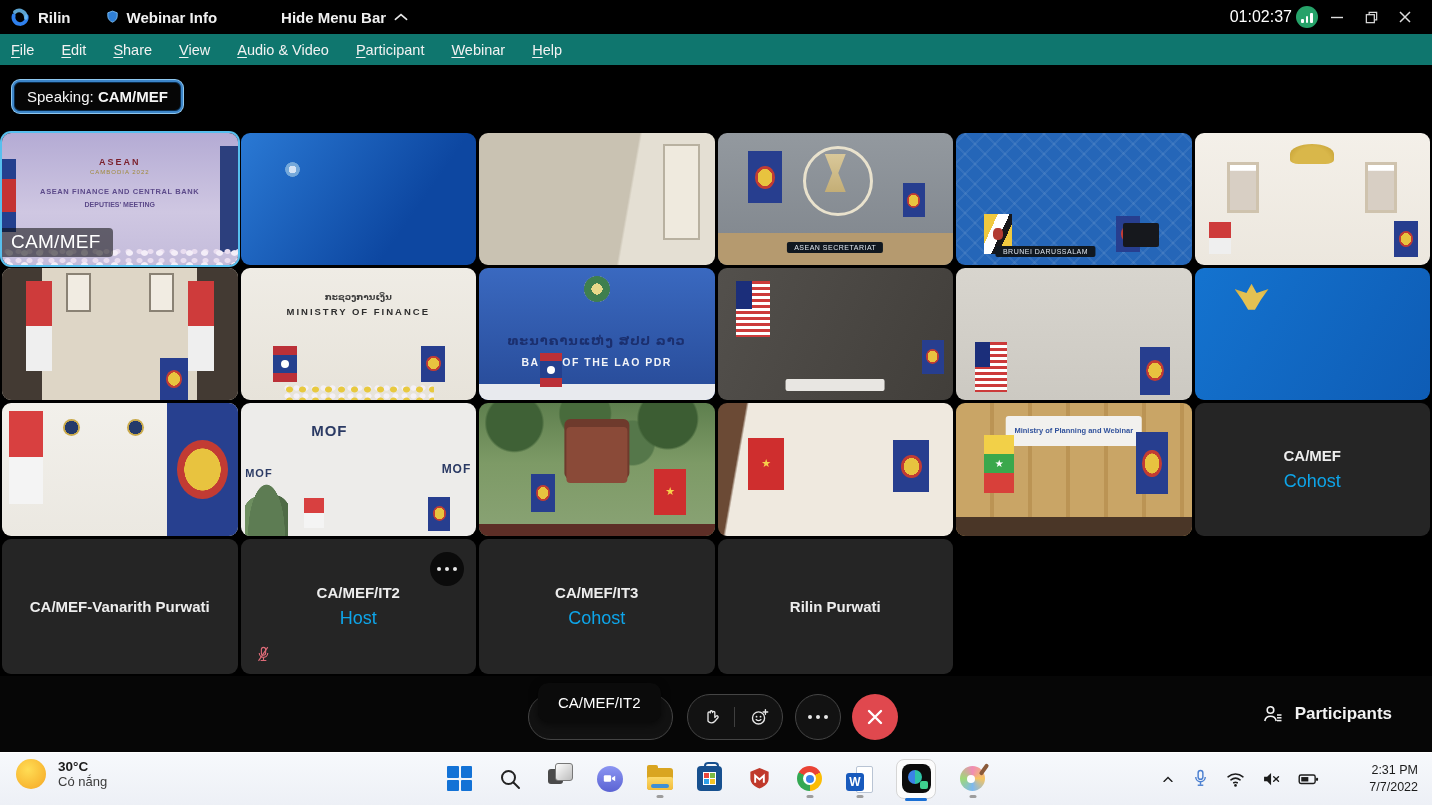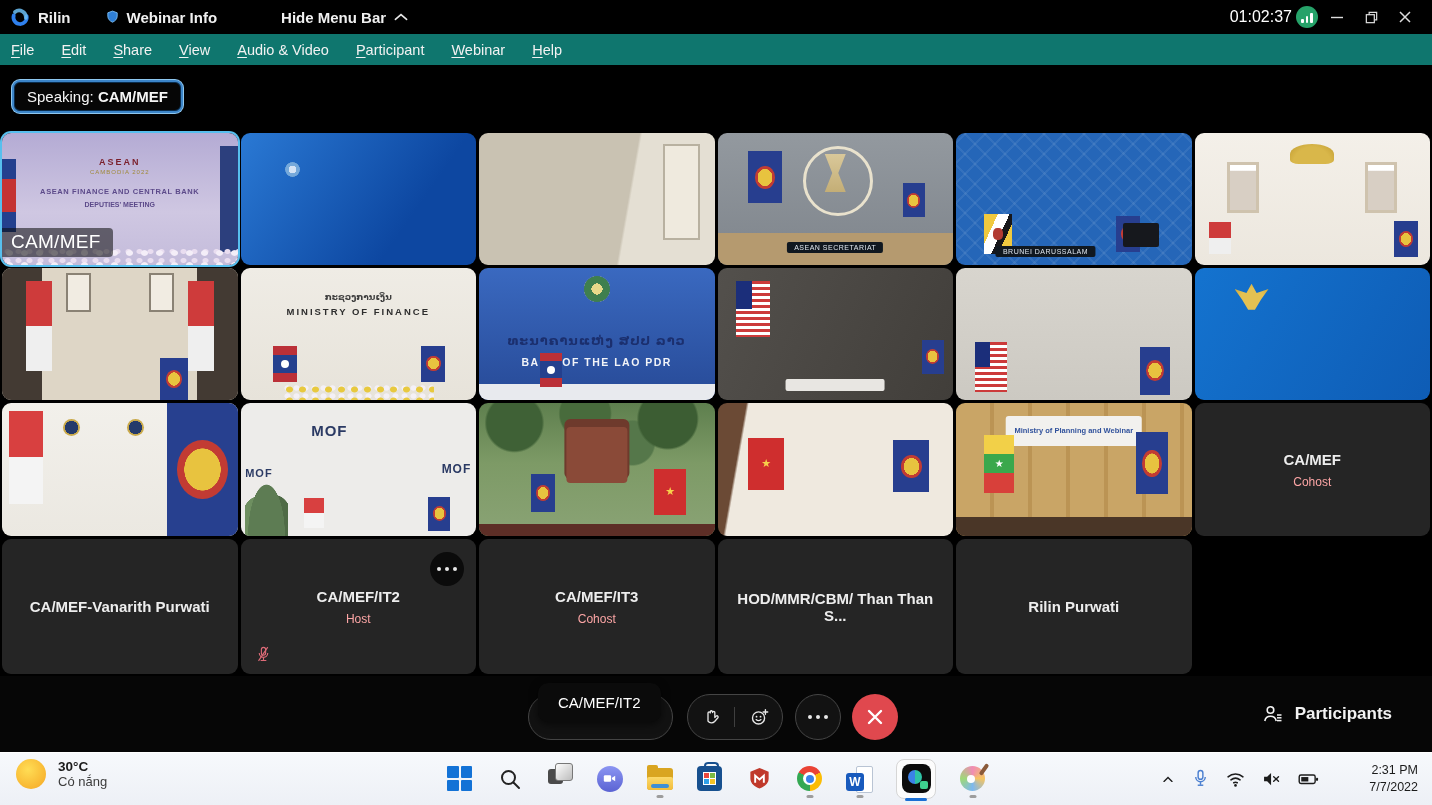--- a/index.html
+++ b/index.html
@@ -26,21 +26,21 @@
   .speaking b{font-weight:bold;}
   
   .grid{position:absolute;top:133px;left:2px;right:2px;display:grid;grid-template-columns:repeat(6,1fr);
         grid-template-rows:132px 132px 133px 135px;gap:3px;}
   .tile{position:relative;border-radius:9px;overflow:hidden;background:#101010;}
   .tile.active{box-shadow:0 0 0 2px #57bfee;}
   .tile-label{position:absolute;left:0;bottom:8px;background:rgba(10,10,10,.55);color:#fff;font-size:19px;
               padding:3px 12px 4px 9px;border-radius:0 4px 4px 0;letter-spacing:.3px;}
   .namedtile{background:#252525;display:flex;flex-direction:column;align-items:center;justify-content:center;gap:7px;}
   .ntname{font-size:15px;font-weight:600;color:#ededed;text-align:center;padding:0 10px;}
-  .ntrole{font-size:12px;color:#fca5a5;}
+  .ntrole{font-size:18px;color:#0ea5e9;}
   .ntrole:empty{display:none;}
   .more-circle{position:absolute;top:13px;right:12px;width:34px;height:34px;border-radius:50%;background:#0b0b0b;display:grid;place-items:center;}
   .mutedmic{position:absolute;left:14px;bottom:10px;}
   
   .person{position:absolute;transform:translateX(-50%);}
   .person::before{content:'';position:absolute;left:50%;transform:translateX(-50%);top:0;width:40%;height:56%;
       background:linear-gradient(var(--hair,#241d1a) 0 30%, var(--skin,#b58a63) 31%);border-radius:46%;}
   .person::after{content:'';position:absolute;bottom:0;width:100%;height:56%;background:var(--suit,#222);
       border-radius:45% 45% 10px 10px / 75% 75% 10px 10px;}
   .flag{position:absolute;}
@@ -423,24 +423,20 @@
           <line x1="8" y1="21.5" x2="16" y2="21.5" stroke="#dd6b78" stroke-width="1.6"></line>
           <line x1="5" y1="22" x2="18" y2="2.5" stroke="#dd6b78" stroke-width="1.6"></line>
         </svg>
     </div>
   </div>
   <div class="tile namedtile">
     <div class="ntname">CA/MEF/IT3</div>
     <div class="ntrole">Cohost</div>
   </div>
   <div class="tile namedtile">
-    <div class="ntname">HOD/MMR/CBM/ Than Than S...</div>
-
-  </div>
-  <div class="tile namedtile">
     <div class="ntname">Rilin Purwati</div>
 
   </div>
 </div>
 
 <div class="controls">
   <div class="pill mute-pill">
     <span class="chev">
       <svg width="16" height="14" viewBox="0 0 18 14">
           <path d="M3 4 l6 6 6-6" stroke="#d8d8d8" stroke-width="1.8" fill="none" stroke-linecap="round"></path>

